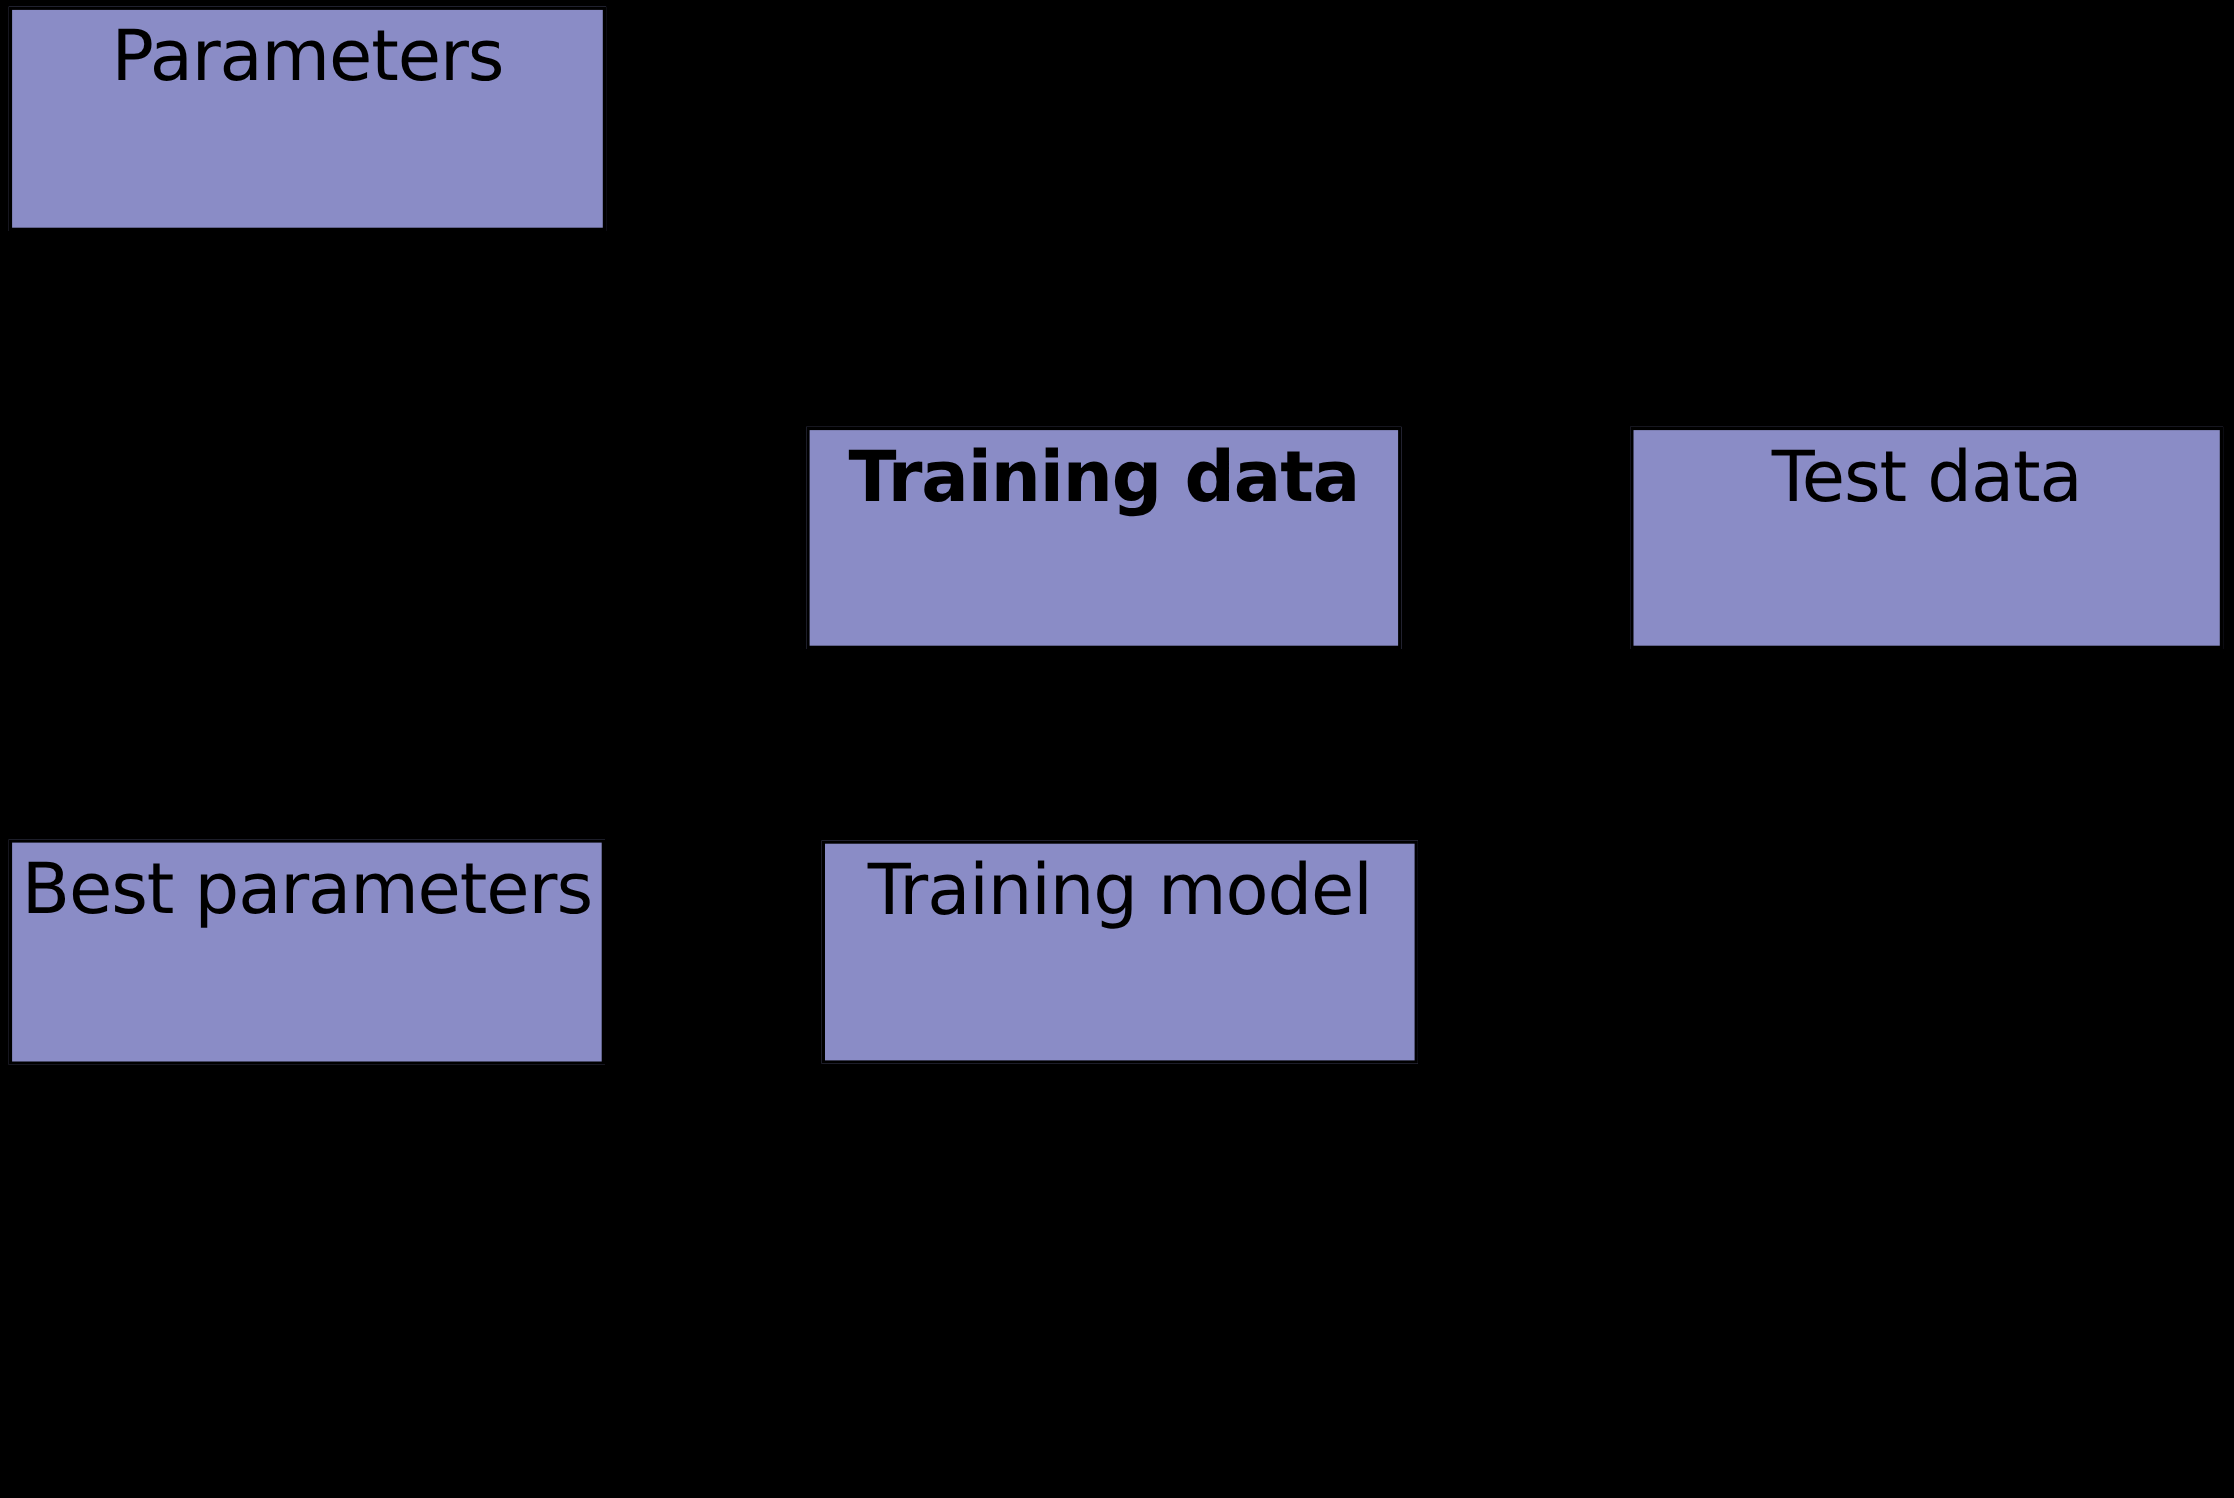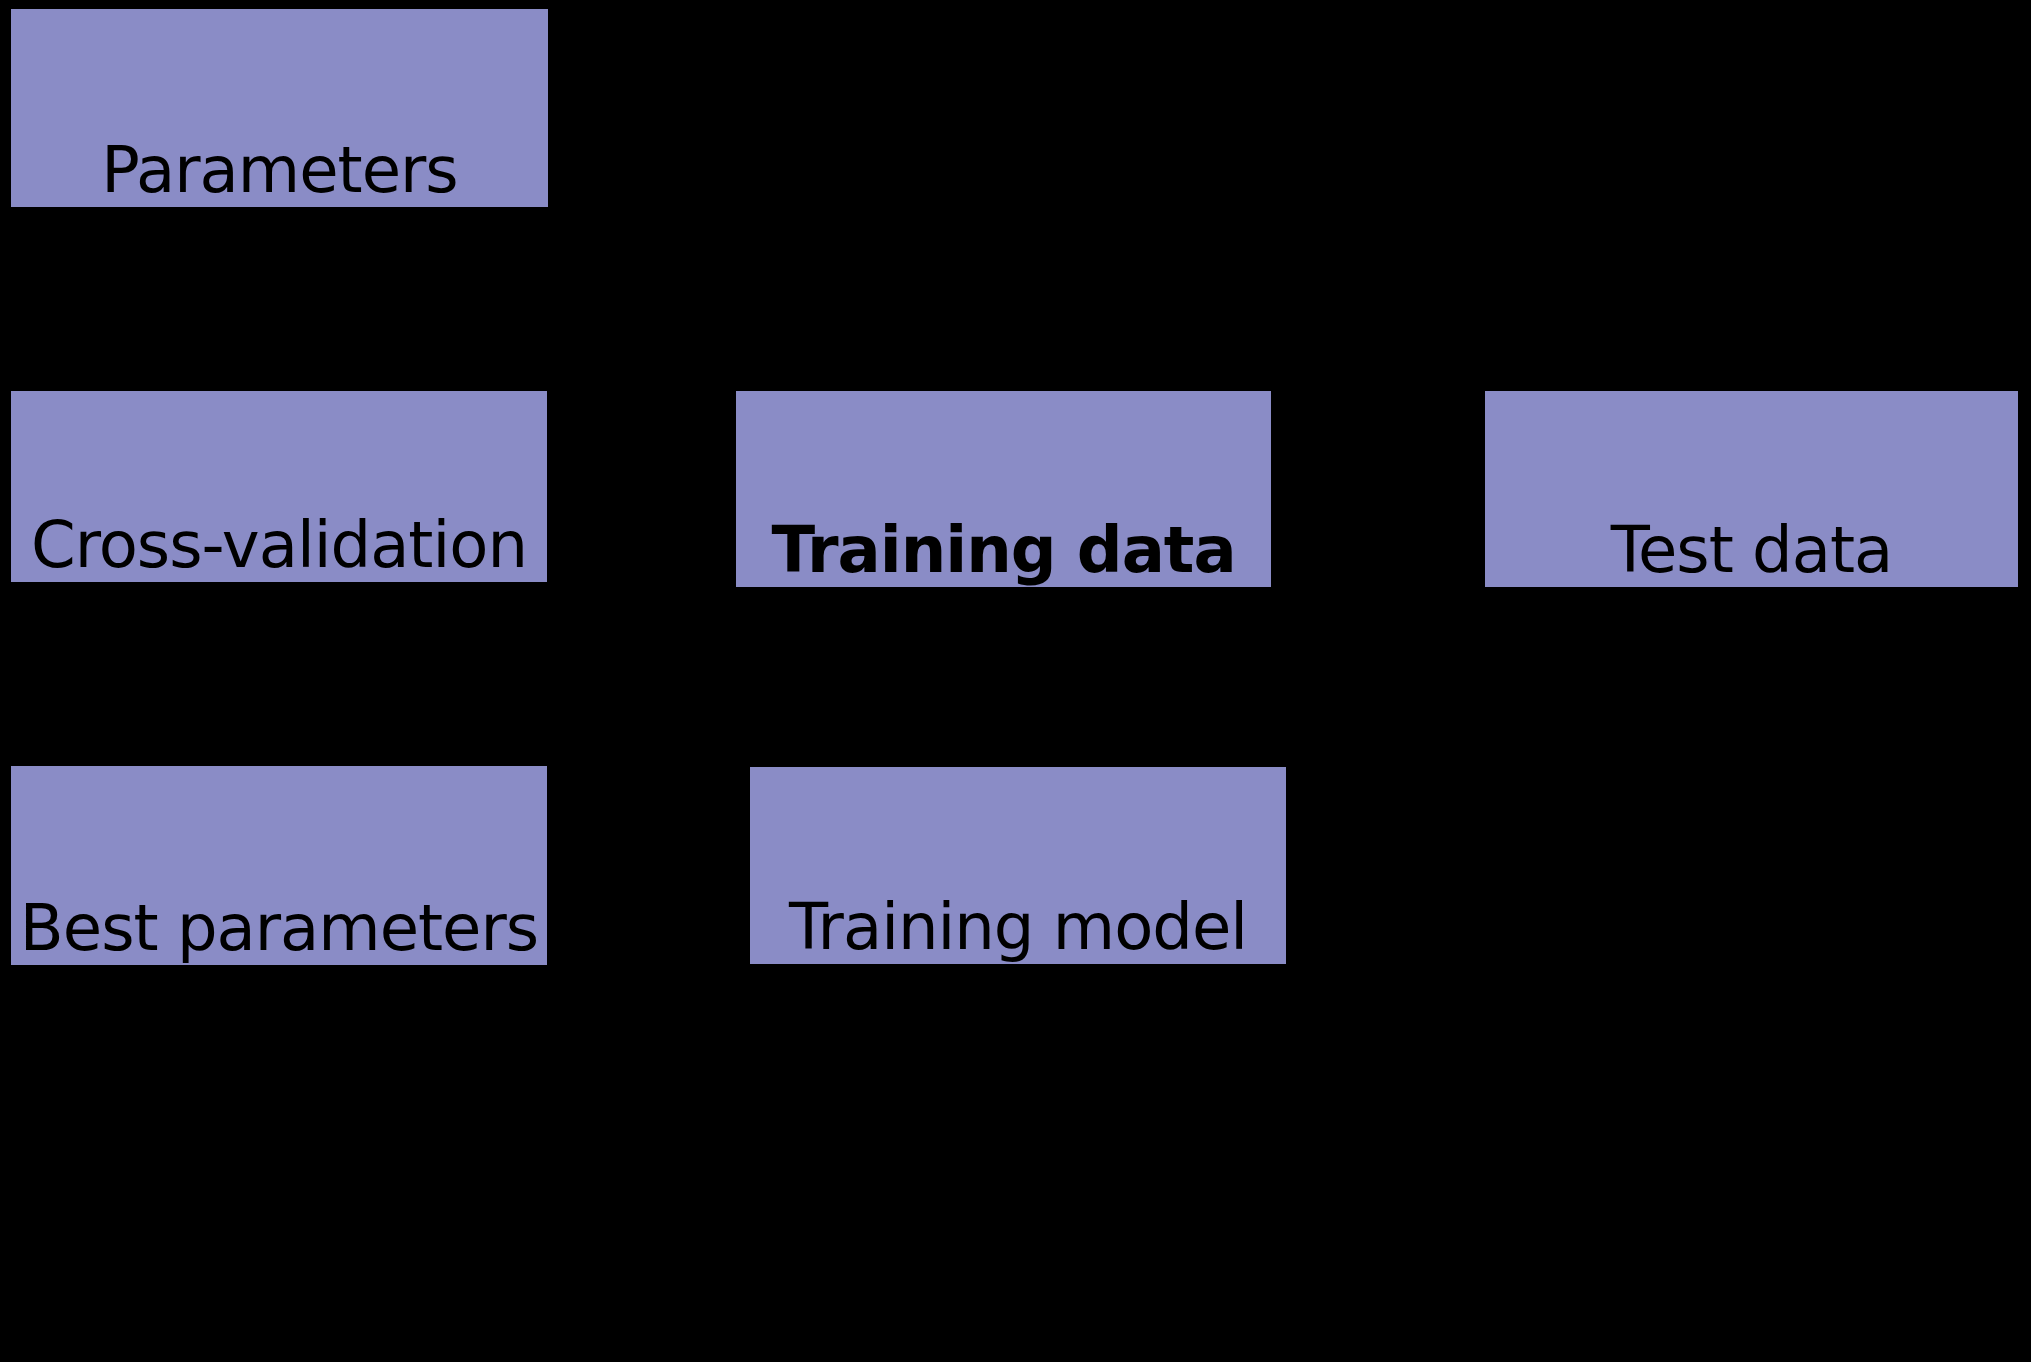--- a/index.html
+++ b/index.html
@@ -15,21 +15,21 @@
     overflow: hidden;
     font-family: "DejaVu Sans", "Liberation Sans", sans-serif;
   }
   .node {
     position: absolute;
     box-sizing: border-box;
     background: var(--node-fill, #8a8cc6);
     border: 3px solid var(--node-border, #000000);
     color: var(--node-text, #000000);
     display: flex;
-    align-items: flex-end;
+    align-items: flex-start;
     justify-content: center;
     font-size: 64px;
     letter-spacing: -1px;
     white-space: nowrap;
   }
   .node span { display: block; padding-top: 6px; }
 
   .n-parameters      { left: 8px;    top: 6px;    width: 543px; height: 204px; }
   .n-dataset         { left: 1102px; top: 6px;    width: 540px; height: 204px; }
   .n-cross-validation{ left: 8px;    top: 388px;  width: 542px; height: 197px; }
@@ -42,23 +42,20 @@
 </head>
 <body>
 
 <div class="stage">
 
   <div class="node n-parameters">
     <span>Parameters</span>
   </div>
 
 
-  <div class="node n-cross-validation">
-    <span>Cross-validation</span>
-  </div>
 
   <div class="node n-training-data">
     <span>Training data</span>
   </div>
 
   <div class="node n-best-parameters">
     <span>Best parameters</span>
   </div>
 
   <div class="node n-test-data">

